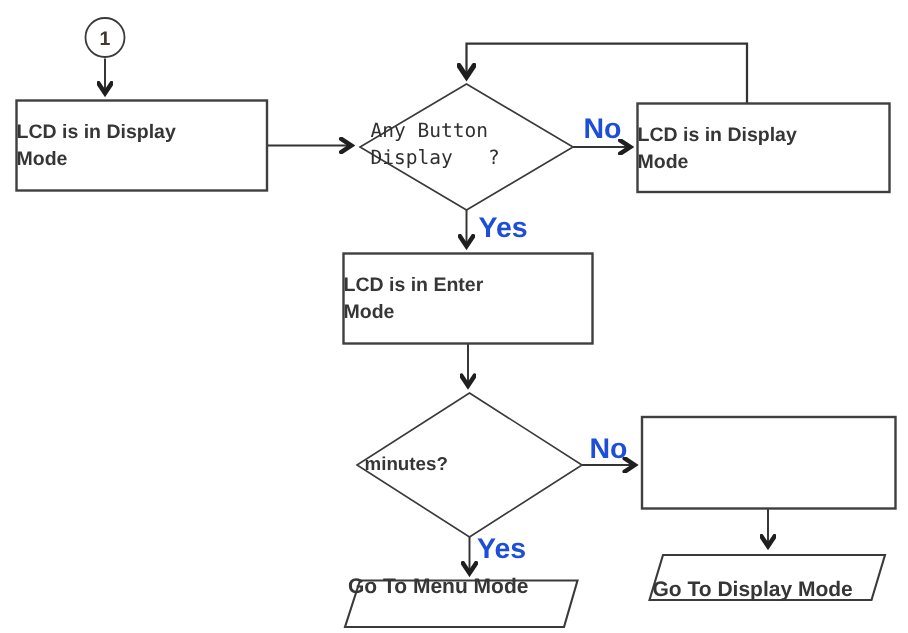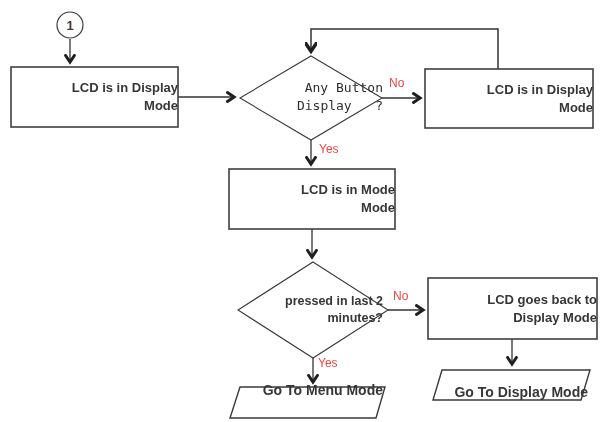--- a/index.html
+++ b/index.html
@@ -19,21 +19,21 @@
     position: absolute;
     left: 0;
     top: 0;
     width: 605px;
     height: 422px;
   }
   .node-label {
     position: absolute;
     display: flex;
     flex-direction: column;
-    align-items: flex-end;
+    align-items: flex-start;
     justify-content: center;
     text-align: center;
     font-weight: bold;
     font-size: 13px;
     line-height: 1.35;
     color: #363636;
     pointer-events: none;
   }
   .node-label.mono {
     font-family: "DejaVu Sans Mono", monospace;
@@ -44,23 +44,23 @@
   }
   .node-label.io {
     font-size: 14px;
   }
   .node-label.small {
     font-size: 12.5px;
     line-height: 1.4;
   }
   .edge-label {
     position: absolute;
-    font-weight: normal;
-    font-size: 12px;
-    color: #ef4444;
+    font-weight: bold;
+    font-size: 19px;
+    color: #1d4ed8;
     pointer-events: none;
   }
   .connector-num {
     position: absolute;
     left: 57px;
     top: 12px;
     width: 26px;
     height: 26px;
     display: flex;
     align-items: center;
@@ -119,33 +119,28 @@
     <span>Any Button</span>
     <span>Display   ?</span>
   </div>
 
   <div class="node-label" style="left:425px; top:69px; width:168px; height:59px;">
     <span>LCD is in Display</span>
     <span>Mode</span>
   </div>
 
   <div class="node-label" style="left:229px; top:169px; width:166px; height:60px;">
-    <span>LCD is in Mode</span>
+    <span>LCD is in Enter</span>
     <span>Mode</span>
   </div>
 
   <div class="node-label small" style="left:243px; top:272px; width:140px; height:76px;">
-    <span>pressed in last 2</span>
     <span>minutes?</span>
   </div>
 
-  <div class="node-label" style="left:428px; top:278px; width:169px; height:61px;">
-    <span>LCD goes back to</span>
-    <span>Display Mode</span>
-  </div>
 
   <div class="node-label io" style="left:232px; top:375px; width:151px; height:31px;">
     <span>Go To Menu Mode</span>
   </div>
 
   <div class="node-label io" style="left:435px; top:370px; width:153px; height:44px;">
     <span>Go To Display Mode</span>
   </div>
 
   <div class="edge-label" style="left:389px; top:76px;">No</div>

